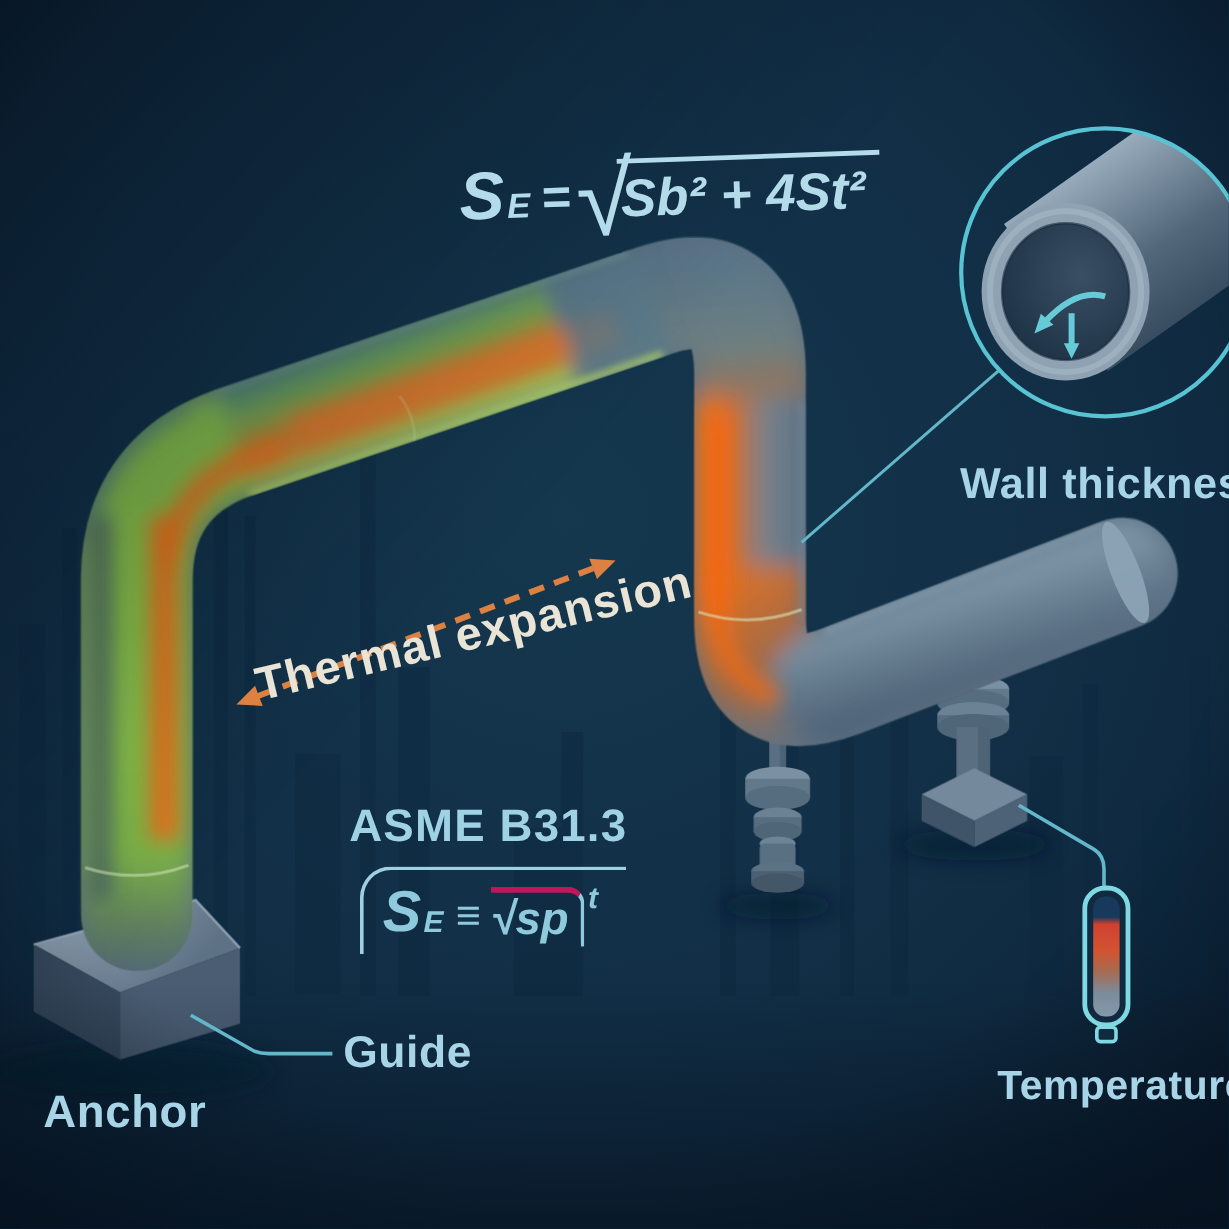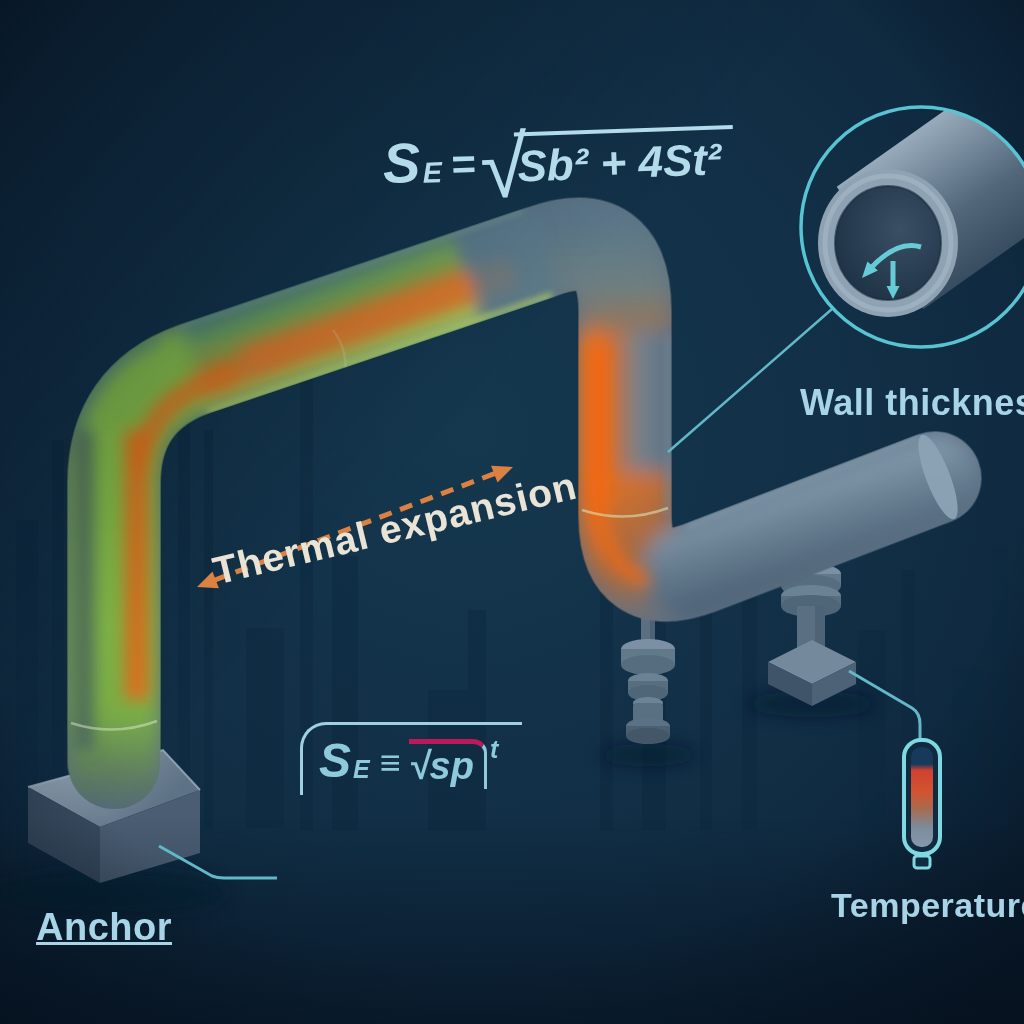--- a/index.html
+++ b/index.html
@@ -5,21 +5,21 @@
   html,body{margin:0;padding:0;background:#0a1e30;}
   #stage{position:relative;width:1024px;height:1024px;overflow:hidden;
          font-family:"Liberation Sans",sans-serif;background:#112e46;}
   #scene{position:absolute;left:0;top:0;}
   .lbl{position:absolute;color:#a7d4e6;font-weight:bold;letter-spacing:.5px;white-space:nowrap;}
   .wall{left:800px;top:382px;font-size:36px;}
   .thermal{left:214px;top:550px;font-size:39px;color:#e9e4d6;
            transform:rotate(-13.5deg);transform-origin:left center;letter-spacing:1px;}
   .asme{left:291px;top:668px;font-size:38px;color:#9ed2e4;letter-spacing:1px;}
   .guide{left:286px;top:856px;font-size:37px;}
-  .anchor{left:36px;top:906px;font-size:38px;text-decoration:underline;}
+  .anchor{left:36px;top:906px;font-size:38px;}
   .temperature{left:831px;top:886px;font-size:34px;}
   
   .formula-top{position:absolute;left:383px;top:130px;display:flex;align-items:flex-start;
                color:#b3dbea;font-style:italic;font-weight:bold;transform:rotate(-2deg);}
   .ft-s{font-size:56px;line-height:1;}
   .ft-sub{font-size:29px;margin:24px 4px 0 2px;line-height:1;}
   .ft-eq{font-size:42px;margin:10px 0 0 6px;line-height:1;font-style:normal;}
   .ft-sqrt{font-size:86px;line-height:.82;font-style:normal;font-weight:normal;margin:0 0 0 4px;}
   .ft-rad{font-size:44px;line-height:1;border-top:4px solid #b3dbea;
           padding:8px 12px 0 2px;margin:1px 0 0 -12px;}
@@ -289,25 +289,27 @@
   <span class="ft-sub">E</span>
   <span class="ft-eq">=</span>
   <span class="ft-sqrt">√</span>
   <span class="ft-rad">Sb² + 4St²</span>
 </div>
 
 <div class="lbl wall">Wall thickness</div>
 
 <div class="lbl thermal">Thermal expansion</div>
 
+<div class="lbl asme">ASME B31.3</div>
 
 <div class="formula-box">
   <span class="fb-s">S</span>
   <span class="fb-sub">E</span>
   <span class="fb-eq">≡</span>
   <span class="fb-rad">√sp</span>
   <span class="fb-sup">t</span>
 </div>
 
+<div class="lbl guide">Guide</div>
 <div class="lbl anchor">Anchor</div>
 <div class="lbl temperature">Temperature</div>
 
 </div>
 
 </body></html>

